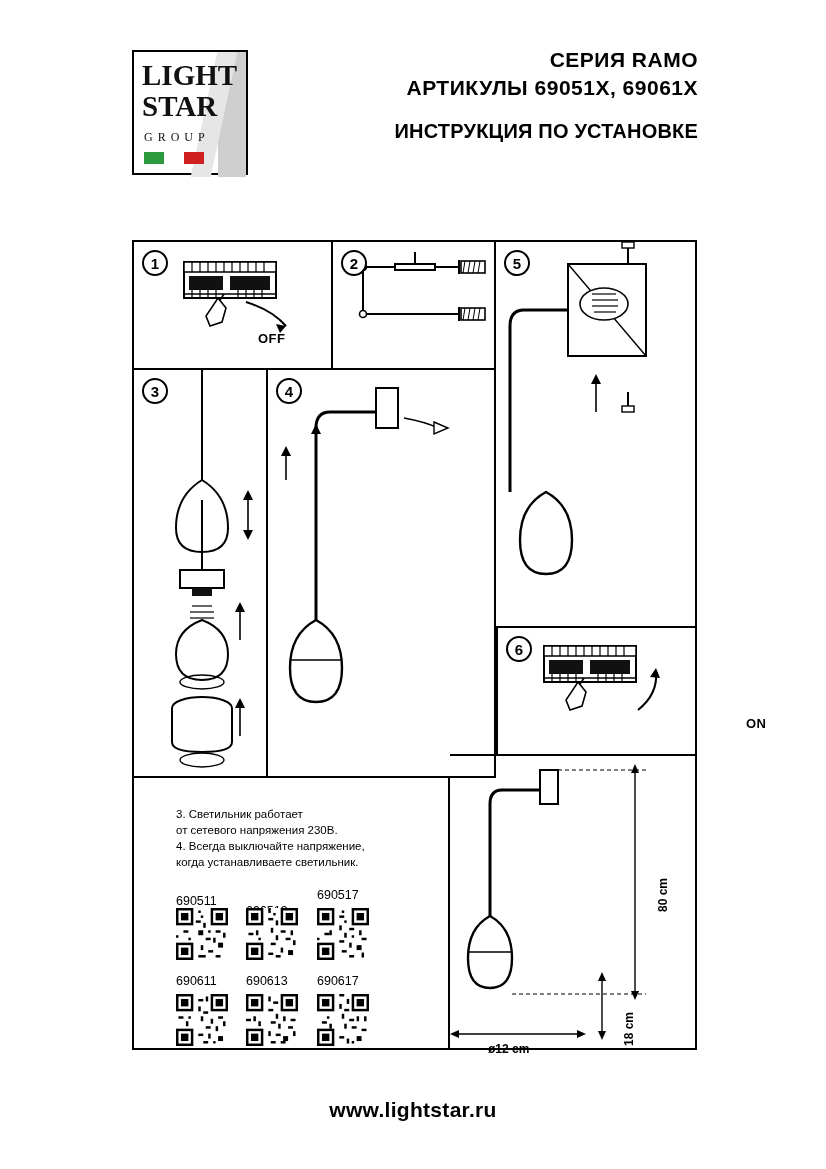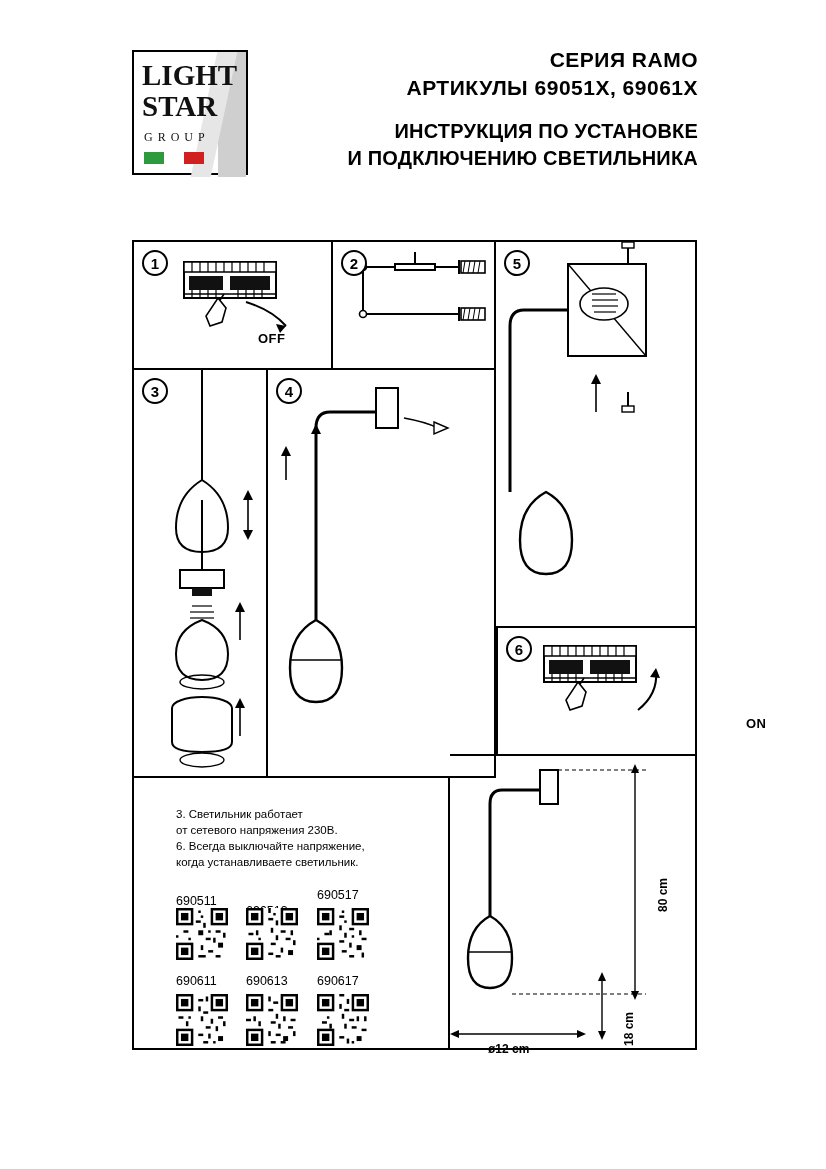--- a/index.html
+++ b/index.html
@@ -217,21 +217,20 @@
         <i style="background:#2d9a3e"></i>
           <i style="background:#ffffff"></i>
           <i style="background:#d02020"></i>
       </div>
     </div>
 
     <div class="title-block">
       <div class="title-line1">СЕРИЯ RAMO</div>
       <div class="title-line2">АРТИКУЛЫ 69051X, 69061X</div>
       <div class="title-line3">ИНСТРУКЦИЯ ПО УСТАНОВКЕ</div>
-      <div class="title-line3" style="margin-top:0">И ПОДКЛЮЧЕНИЮ СВЕТИЛЬНИКА</div>
     </div>
   </div>
 
   <div class="frame">
 
     <div class="cell b-r b-b" style="left:0; top:0; width:199px; height:128px;">
       <div class="step-num" style="left:8px; top:8px;">1</div>
       <svg width="199" height="128" viewBox="0 0 199 128">
 
         <rect x="50" y="20" width="92" height="36" fill="#fff" stroke="#000" stroke-width="2"></rect>
@@ -427,21 +426,21 @@
         <path d="M140 82 q20 -16 18 -38" stroke="#000" stroke-width="2" fill="none"></path>
         <path d="M158 40 l-6 9 l10 1 z" fill="#000"></path>
       </svg>
       <div class="lbl" style="left:248px; top:88px;">ON</div>
     </div>
 
     <div class="cell b-r" style="left:0; top:536px; width:316px; height:270px;">
 
       <div class="notes" style="left:42px; top:28px;">3. Светильник работает</div>
       <div class="notes" style="left:42px; top:44px;">от сетевого напряжения 230В.</div>
-      <div class="notes" style="left:42px; top:60px;">6. Всегда выключайте напряжение,</div>
+      <div class="notes" style="left:42px; top:60px;">4. Всегда выключайте напряжение,</div>
       <div class="notes" style="left:42px; top:76px;">когда устанавливаете светильник.</div>
 
       <div class="qr-label" style="left:42px; top:116px;">690511</div>
       <div class="qr-label" style="left:112px; top:110px;margin-top:16px;">690513</div>
       <div class="qr-label" style="left:183px; top:110px;">690517</div>
 
       <svg class="qr" style="left:42px; top:130px;" viewBox="0 0 21 21">
         <rect width="21" height="21" fill="#fff"></rect>
         <g fill="#000">
           <rect x="0" y="0" width="7" height="7"></rect>
@@ -665,14 +664,15 @@
       <div class="dim-text vert" style="left:206px; top:156px;">80 cm</div>
       <div class="dim-text vert" style="left:172px; top:290px;">18 cm</div>
       <div class="dim-text" style="left:38px; top:286px;">ø12 cm</div>
     </div>
 
     <div class="cell" style="left:0; top:534px; width:316px; height:2px; background:#000;"></div>
     <div class="cell" style="left:316px; top:512px; width:245px; height:2px; background:#000;"></div>
 
   </div>
 
+  <div class="footer">www.lightstar.ru</div>
 
 </div>
 
 </body></html>

